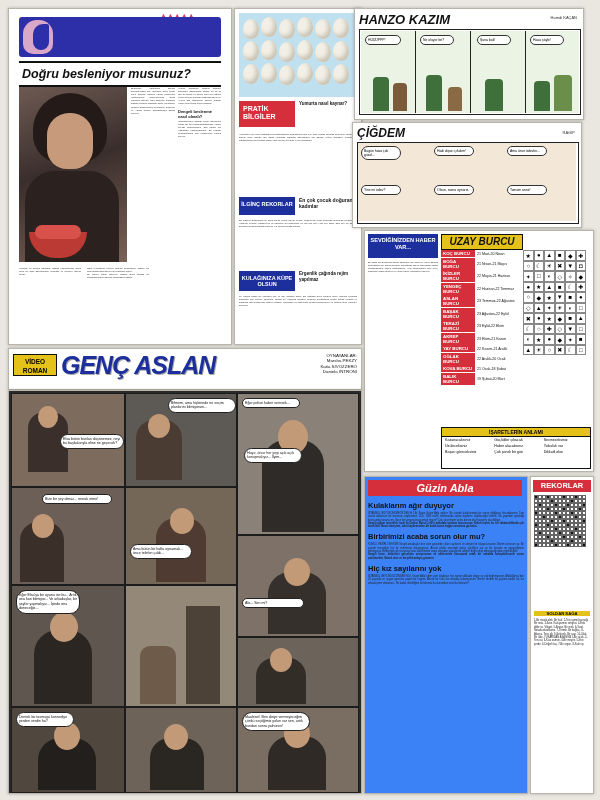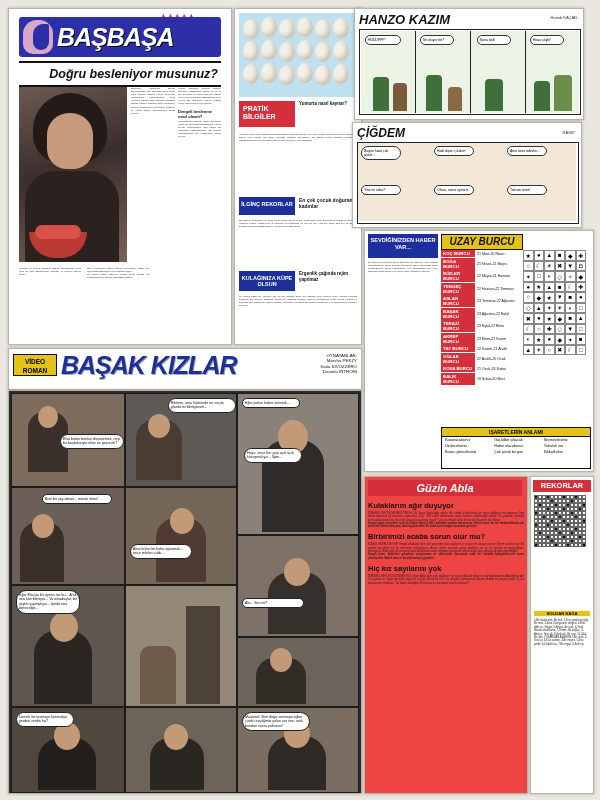--- a/index.html
+++ b/index.html
@@ -18,21 +18,21 @@
   .fine2{font-size:2.6px;line-height:3.3px;text-align:justify;color:#222;}
 
   
   #basbasa{left:8px;top:8px;width:222px;height:335px;background:#fff;border:1px solid #b9b5ab;}
   #bb-logo{left:10px;top:8px;width:202px;height:40px;background:#2c2fa8;border-radius:3px;}
   #bb-logo .face{position:absolute;left:4px;top:3px;width:30px;height:34px;background:#d9a7c8;border-radius:14px 14px 10px 10px;}
   #bb-logo .face:after{content:"";position:absolute;left:10px;top:4px;width:16px;height:26px;background:#2c2fa8;border-radius:10px 2px 8px 8px;}
   #bb-logo .wordmark{position:absolute;left:38px;top:4px;right:4px;height:32px;color:#fff;font-size:25px;font-weight:bold;font-style:italic;letter-spacing:-1px;line-height:32px;text-shadow:1px 1px 0 #000;}
   #bb-crown{left:150px;top:2px;width:50px;height:10px;color:#d93b6b;font-size:9px;letter-spacing:-2px;}
   #bb-head{left:10px;top:52px;width:202px;height:22px;border-top:2px solid #111;border-bottom:2px solid #111;}
-  #bb-head div{font-size:12.5px;font-weight:bold;color:#111;padding:4px 3px 0 3px;font-style:italic;text-align:right;}
+  #bb-head div{font-size:12.5px;font-weight:bold;color:#111;padding:4px 3px 0 3px;font-style:italic;}
   #bb-photo{left:10px;top:78px;width:108px;height:175px;background:linear-gradient(160deg,#6d5a52 0%,#3a2e2c 45%,#7a6257 100%);overflow:hidden;}
   #bb-photo .hair{position:absolute;left:14px;top:6px;width:74px;height:70px;background:#241a17;border-radius:40px 40px 30px 30px;}
   #bb-photo .face2{position:absolute;left:28px;top:26px;width:46px;height:56px;background:#c79a7c;border-radius:22px 22px 20px 20px;}
   #bb-photo .body{position:absolute;left:6px;top:84px;width:94px;height:92px;background:#2b2220;border-radius:30px 30px 0 0;}
   #bb-photo .bowl{position:absolute;left:10px;bottom:4px;width:58px;height:26px;background:#bb3a33;border-radius:0 0 26px 26px;}
   #bb-photo .bowl:after{content:"";position:absolute;left:6px;top:-7px;width:46px;height:14px;background:#d8514a;border-radius:20px;}
   #bb-col1{left:122px;top:78px;width:44px;}
   #bb-col2{left:169px;top:78px;width:43px;}
   #bb-sub{font-size:4px;font-weight:bold;margin:3px 0 1px;color:#111;}
   #bb-lowcols{left:10px;top:258px;width:202px;}
@@ -91,21 +91,21 @@
   #gk-cast{right:4px;top:4px;width:92px;font-size:4.4px;line-height:5.4px;text-align:right;color:#111;}
 
   
   #comic{left:8px;top:390px;width:352px;height:402px;background:#2a2a2a;border:1px solid #b9b5ab;}
   .pan{position:absolute;background:#6e6257;overflow:hidden;border:1px solid #1c1c1c;}
   .pan .pbal{position:absolute;background:#fff;border:1px solid #222;border-radius:10px;font-size:3.6px;line-height:4.4px;padding:2px;color:#111;}
   .pan .sil{position:absolute;background:#3a2f2a;}
   .pan .skin{position:absolute;background:#c39a78;border-radius:50%;}
 
   
-  #guzin{left:364px;top:476px;width:162px;height:316px;background:#ef4444;border:1px solid #b9b5ab;}
+  #guzin{left:364px;top:476px;width:162px;height:316px;background:#3b82f6;border:1px solid #b9b5ab;}
   #guzin-t{left:3px;top:3px;width:154px;height:16px;background:#d42f3a;color:#fff;font-size:11px;font-weight:bold;font-style:italic;text-align:center;line-height:16px;}
   .g-h{font-size:7.5px;font-weight:bold;color:#111;margin:4px 3px 2px;}
   .g-b{margin:0 3px;}
 
   
   #bul{left:530px;top:476px;width:62px;height:316px;background:#fff;border:1px solid #b9b5ab;}
   #bul-t{left:2px;top:3px;width:58px;height:12px;background:#d42f3a;color:#fff;font-size:7.5px;font-weight:bold;text-align:center;line-height:12px;}
   #xw{left:3px;top:18px;width:56px;}
   .xrow{display:flex;}
   .xc{width:4px;height:4px;border:0.4px solid #666;box-sizing:border-box;background:#fff;}
@@ -117,21 +117,20 @@
 </style>
 </head>
 <body>
 
 <div class="page">
 
   <div class="abs blk shadow" id="basbasa">
     <div class="abs" id="bb-crown">▲▲▲▲▲</div>
     <div class="abs" id="bb-logo">
       <div class="face"></div>
-      <div class="wordmark">BAŞBAŞA</div>
     </div>
     <div class="abs" id="bb-head">
       <div>Doğru besleniyor musunuz?</div>
     </div>
 
     <div class="abs" id="bb-photo">
       <div class="hair"></div>
       <div class="face2"></div>
       <div class="body"></div>
       <div class="bowl"></div>
@@ -391,21 +390,21 @@
       <div class="isrow">
           <span>Başarı göreceksiniz</span>
           <span>Çok şanslı bir gün</span>
           <span>Dikkatli olun</span>
         </div>
     </div>
   </div>
 
   <div class="abs blk shadow" id="gk">
     <div class="abs" id="vr">VİDEO ROMAN</div>
-    <div class="abs" id="gk-title">BAŞAK KIZLAR</div>
+    <div class="abs" id="gk-title">GENÇ ASLAN</div>
     <div class="abs" id="gk-cast">
       <div>OYNAYANLAR:</div>
       <div>Marsha PEKZY</div>
       <div>Katia SIVOZZERO</div>
       <div>Daniela INTRONI</div>
     </div>
   </div>
 
   <div class="abs shadow" id="comic">
     <div class="abs" style="left:2px;top:116px;font-size:4px;color:#fff;">57</div>

